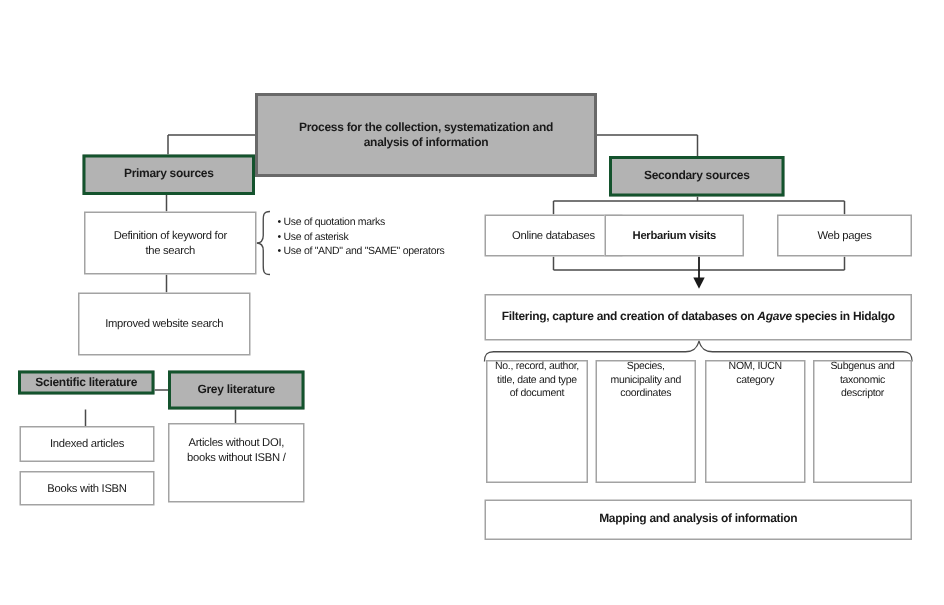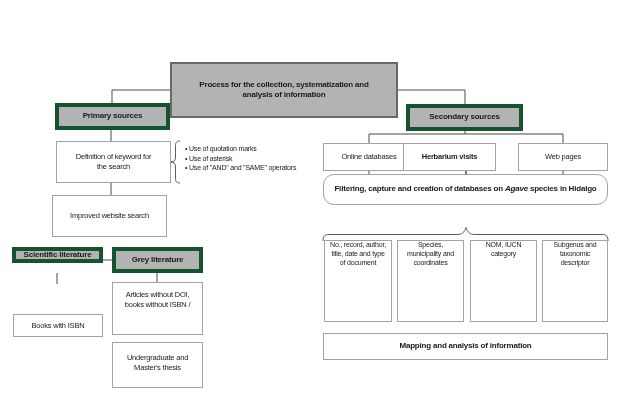--- a/index.html
+++ b/index.html
@@ -16,21 +16,21 @@
   .box{
     position:absolute;
     box-sizing:border-box;
     display:flex;
     align-items:center;
     justify-content:center;
     text-align:center;
     z-index:2;
     line-height:1.28;
   }
-  .gray{background:#b3b3b3;border:4px solid #14532d;font-weight:bold;font-size:8px;}
+  .gray{background:#b3b3b3;border:2px solid #14532d;font-weight:bold;font-size:8px;}
   .titlebox{border:2px solid #696969;font-size:8px;padding:0 16px;margin-top:48px;}
   .white{background:#ffffff;border:1px solid #a3a3a3;font-size:7.5px;padding:0 6px;}
   .topalign{align-items:flex-start;padding-top:7px;}
   .boldbox{font-weight:bold;font-size:8px;}
   .field{font-size:7px;padding:0 3px;}
   .bullets{
     position:absolute;left:185px;top:144px;width:130px;z-index:2;
     font-size:7px;line-height:9.5px;text-align:left;
   }
   .bullet-item{white-space:nowrap;}
@@ -92,50 +92,50 @@
   </div>
 
   <div class="box gray" style="left:12px;top:247px;width:91px;height:16px;">
     <span>Scientific literature</span>
   </div>
 
   <div class="box gray" style="left:112px;top:247px;width:91px;height:26px;">
     <span>Grey literature</span>
   </div>
 
+  <div class="box white" style="left:13px;top:284px;width:90px;height:24px;">
+    <span>Indexed articles</span>
+  </div>
 
   <div class="box white" style="left:13px;top:314px;width:90px;height:23px;align-items:center;">
     <span>Books with ISBN</span>
   </div>
 
   <div class="box white topalign" style="left:112px;top:282px;width:91px;height:53px;">
     <span>Articles without DOI, books without ISBN /</span>
   </div>
 
-  <div class="box white" style="left:112px;top:342px;width:91px;height:46px;align-items:flex-start;padding-top:10px;">
-    <span>Undergraduate and Master's thesis</span>
-  </div>
 
   <div class="box gray" style="left:406px;top:104px;width:117px;height:27px;">
     <span>Secondary sources</span>
   </div>
 
   <div class="box white" style="left:323px;top:143px;width:92px;height:28px;">
     <span>Online databases</span>
   </div>
 
   <div class="box white" style="left:403px;top:143px;width:93px;height:28px;font-weight:bold;">
     <span>Herbarium visits</span>
   </div>
 
   <div class="box white" style="left:518px;top:143px;width:90px;height:28px;">
     <span>Web pages</span>
   </div>
 
-  <div class="box white boldbox" style="left:323px;top:174px;width:285px;height:31px;border-radius:11px;">
+  <div class="box white boldbox" style="left:323px;top:196px;width:285px;height:31px;">
     <span><span>Filtering, capture and creation of databases on </span><span class="ital">Agave</span><span> species in Hidalgo</span></span>
   </div>
 
   <div class="box white field topalign" style="left:324px;top:240px;width:68px;height:82px;">
     <span>No., record, author, title, date and type of document</span>
   </div>
 
   <div class="box white field topalign" style="left:397px;top:240px;width:67px;height:82px;">
     <span>Species, municipality and coordinates</span>
   </div>

